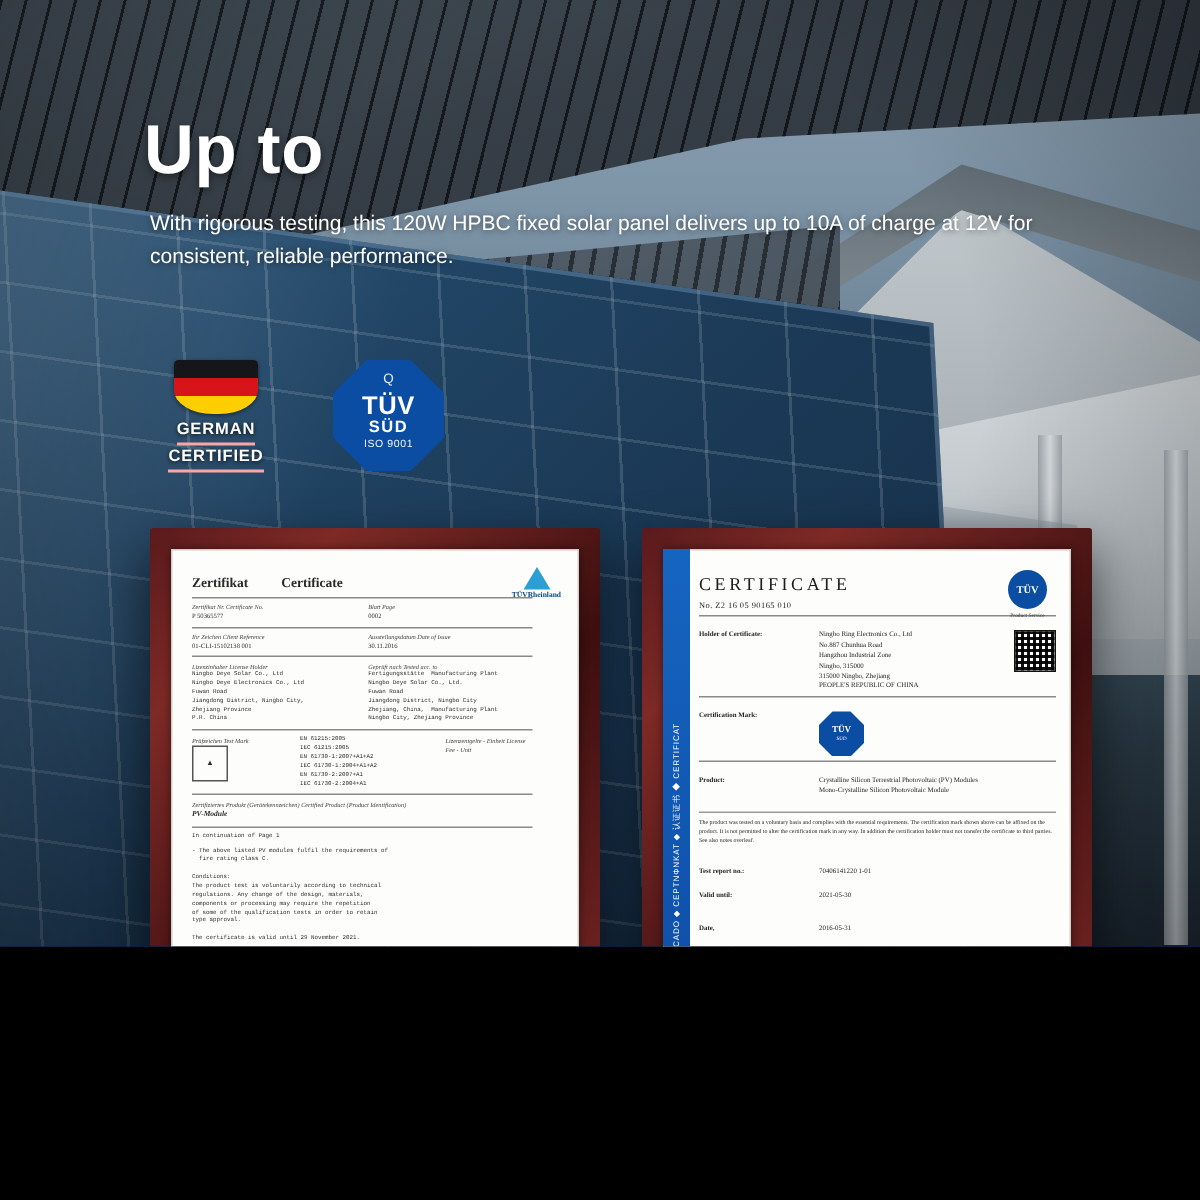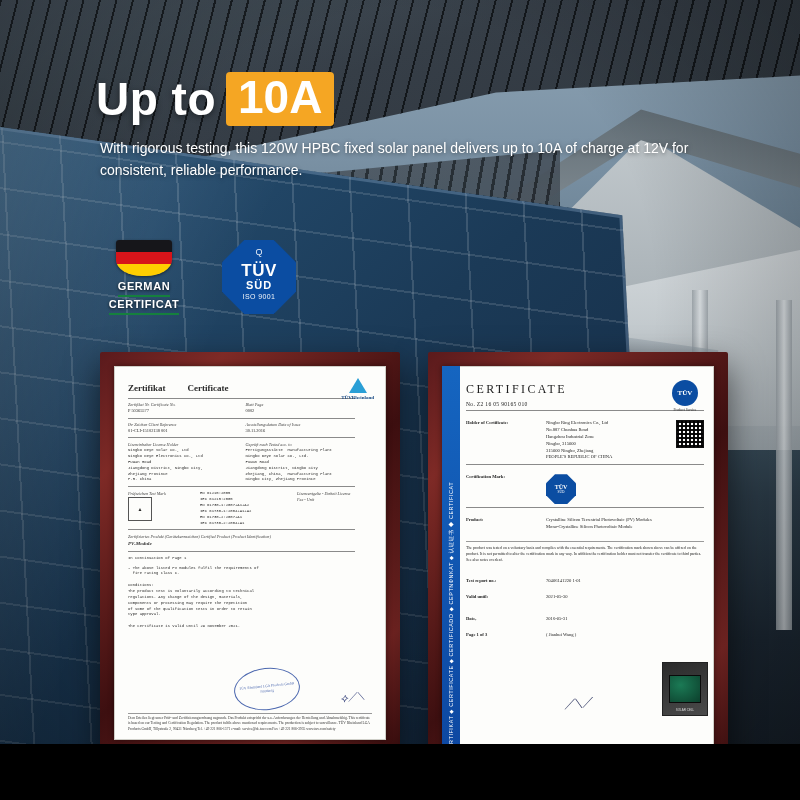--- a/index.html
+++ b/index.html
@@ -6,21 +6,21 @@
     margin: 0;
     padding: 0;
     background: #000;
   }
   body {
     font-family: "Liberation Sans", sans-serif;
   }
   #scene {
     position: relative;
     width: 800px;
-    height: 744px;
+    height: 631px;
     overflow: hidden;
     background: #1d4ed8;
   }
 
   
   .bg-sky {
     position: absolute;
     left: 0; top: 0;
     width: 800px; height: 800px;
     background:
@@ -180,21 +180,21 @@
     text-align: center;
     color: #fff;
     font-size: 11px;
     font-weight: bold;
     letter-spacing: .6px;
     line-height: 1.35;
     text-shadow: 0 1px 3px rgba(0,0,0,.8);
   }
   .gc-text span {
     display: inline-block;
-    border-bottom: 2px solid #15803d;
+    border-bottom: 2px solid #fca5a5;
     padding-bottom: 1px;
   }
   .badge-tuv {
     width: 74px; height: 74px;
     position: relative;
     display: flex;
     flex-direction: column;
     align-items: center;
     justify-content: center;
     background: #0b4da2;
@@ -465,31 +465,30 @@
   <div class="house-post p2"></div>
   <div class="tile-roof"></div>
   <div class="tile-roof2"></div>
   <div class="ridge"></div>
   <div class="solar-array"></div>
   <div class="array-edge"></div>
   <div class="vignette"></div>
 
   <div class="headline">
     <span class="txt">Up to</span>
-    <span class="hl">10A</span>
   </div>
 
   <div class="subhead">With rigorous testing, this 120W HPBC fixed solar panel delivers up to 10A of charge at 12V for consistent, reliable performance.</div>
 
   <div class="badges">
     <div class="badge-german">
       <div class="flag-shield"></div>
       <div class="gc-text">
         <span>GERMAN</span><br>
-        <span>CERTIFICAT</span>
+        <span>CERTIFIED</span>
       </div>
     </div>
 
     <div class="badge-tuv">
       <div class="q">Q</div>
       <div class="tuv">TÜV</div>
       <div class="sud">SÜD</div>
       <div class="iso">ISO 9001</div>
     </div>
   </div>

